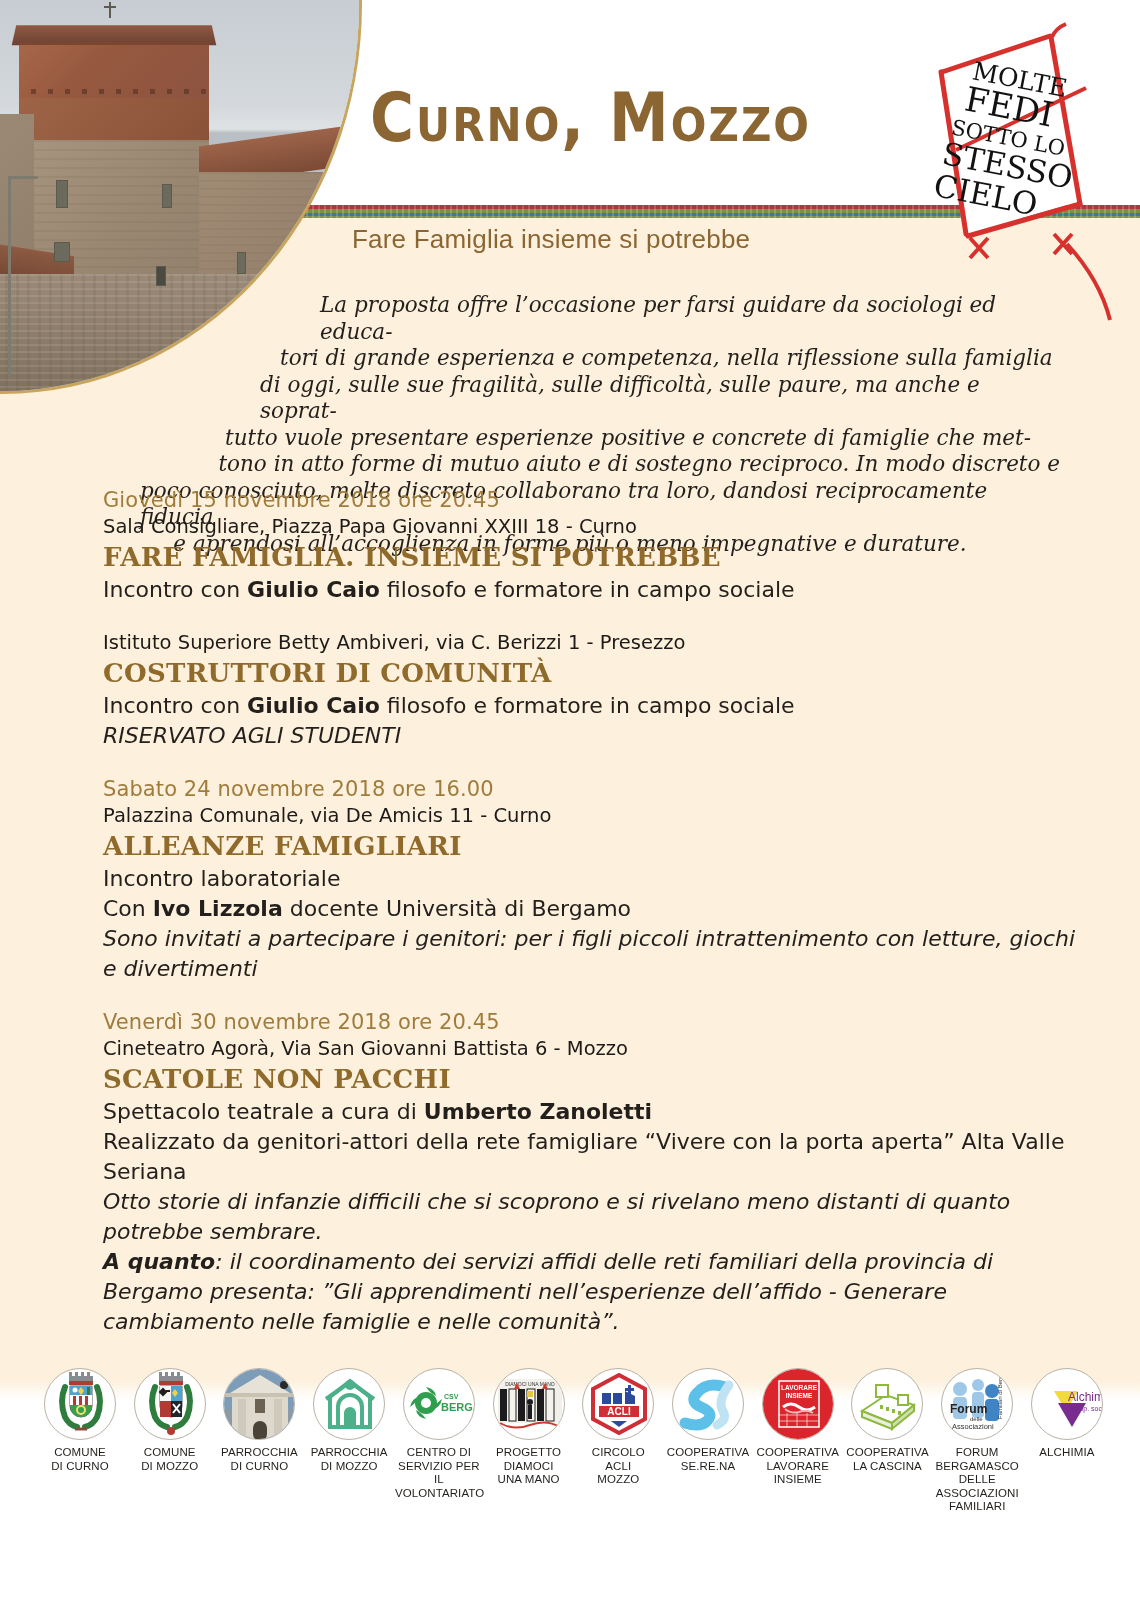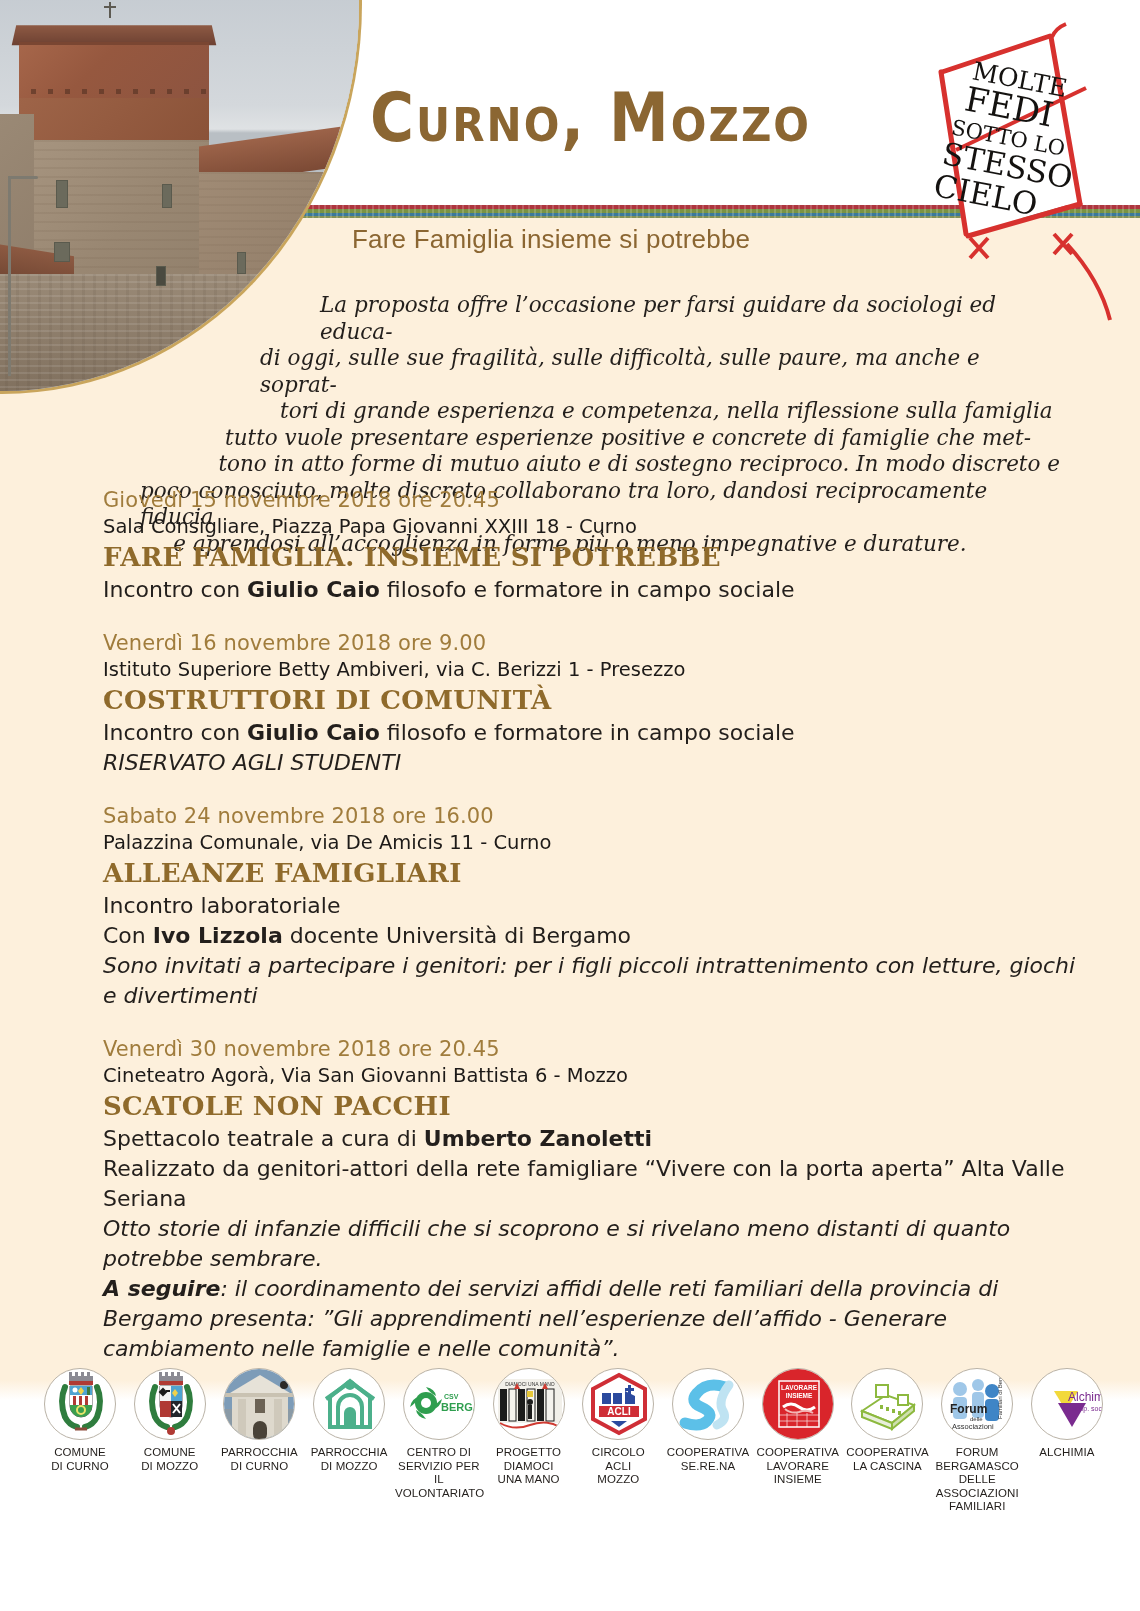--- a/index.html
+++ b/index.html
@@ -294,58 +294,57 @@
         <text x="56" y="98" font-size="34" letter-spacing="0">FEDI</text>
         <text x="48" y="124" font-size="21">SOTTO LO</text>
         <text x="44" y="155" font-size="31">STESSO</text>
         <text x="42" y="188" font-size="31">CIELO</text>
       </g>
     </svg>
   </div>
 
   <div id="intro">
     <span class="l l1">La proposta offre l’occasione per farsi guidare da sociologi ed educa-</span>
+    <span class="l l2">tori di grande esperienza e competenza, nella riflessione sulla famiglia</span>
     <span class="l l3">di oggi, sulle sue fragilità, sulle difficoltà, sulle paure, ma anche e soprat-</span>
-    <span class="l l2">tori di grande esperienza e competenza, nella riflessione sulla famiglia</span>
     <span class="l l4">tutto vuole presentare esperienze positive e concrete di famiglie che met-</span>
     <span class="l l5">tono in atto forme di mutuo aiuto e di sostegno reciproco. In modo discreto e</span>
     <span class="l l6">poco conosciuto, molte discreto collaborano tra loro, dandosi reciprocamente fiducia</span>
     <span class="l l7">e aprendosi all’accoglienza in forme più o meno impegnative e durature.</span>
   </div>
 
   <div id="events">
       <div class="event">
         <div class="ev-date">Giovedì 15 novembre 2018 ore 20.45</div>
         <div class="ev-place">Sala Consigliare, Piazza Papa Giovanni XXIII 18 - Curno</div>
         <div class="ev-title">FARE FAMIGLIA. INSIEME SI POTREBBE</div>
         <div class="ev-line"><span>Incontro con </span><b>Giulio Caio</b><span> filosofo e formatore in campo sociale</span></div>
       </div>
       <div class="event">
-        <div class="ev-date">Venerdì 16 novembre 2018 ore 9.00</div>
         <div class="ev-place">Istituto Superiore Betty Ambiveri, via C. Berizzi 1 - Presezzo</div>
         <div class="ev-title">COSTRUTTORI DI COMUNITÀ</div>
         <div class="ev-line"><span>Incontro con </span><b>Giulio Caio</b><span> filosofo e formatore in campo sociale</span></div>
         <div class="ev-line ital"><span>RISERVATO AGLI STUDENTI</span></div>
       </div>
       <div class="event">
         <div class="ev-date">Sabato 24 novembre 2018 ore 16.00</div>
         <div class="ev-place">Palazzina Comunale, via De Amicis 11 - Curno</div>
         <div class="ev-title">ALLEANZE FAMIGLIARI</div>
         <div class="ev-line"><span>Incontro laboratoriale</span></div>
         <div class="ev-line"><span>Con </span><b>Ivo Lizzola</b><span> docente Università di Bergamo</span></div>
         <div class="ev-line ital"><span>Sono invitati a partecipare i genitori: per i figli piccoli intrattenimento con letture, giochi e divertimenti</span></div>
       </div>
       <div class="event">
         <div class="ev-date">Venerdì 30 novembre 2018 ore 20.45</div>
         <div class="ev-place">Cineteatro Agorà, Via San Giovanni Battista 6 - Mozzo</div>
         <div class="ev-title">SCATOLE NON PACCHI</div>
         <div class="ev-line"><span>Spettacolo teatrale a cura di </span><b>Umberto Zanoletti</b></div>
         <div class="ev-line"><span>Realizzato da genitori-attori della rete famigliare “Vivere con la porta aperta” Alta Valle Seriana</span></div>
         <div class="ev-line ital"><span>Otto storie di infanzie difficili che si scoprono e si rivelano meno distanti di quanto potrebbe sembrare.</span></div>
-        <div class="ev-line ital"><b>A seguire</b><span>: il coordinamento dei servizi affidi delle reti familiari della provincia di Bergamo presenta: ”Gli apprendimenti nell’esperienze dell’affido - Generare cambiamento nelle famiglie e nelle comunità”.</span></div>
+        <div class="ev-line ital"><b>A quanto</b><span>: il coordinamento dei servizi affidi delle reti familiari della provincia di Bergamo presenta: ”Gli apprendimenti nell’esperienze dell’affido - Generare cambiamento nelle famiglie e nelle comunità”.</span></div>
       </div>
     </div>
 
   <div id="logos">
       <div class="logo-item">
         <div class="logo-circle">
           <svg width="72" height="72" viewBox="0 0 72 72">
         <rect x="24" y="7" width="24" height="8" fill="#8a8a93"></rect>
         <rect x="24" y="3" width="3" height="5" fill="#8a8a93"></rect>
             <rect x="30" y="3" width="3" height="5" fill="#8a8a93"></rect>

